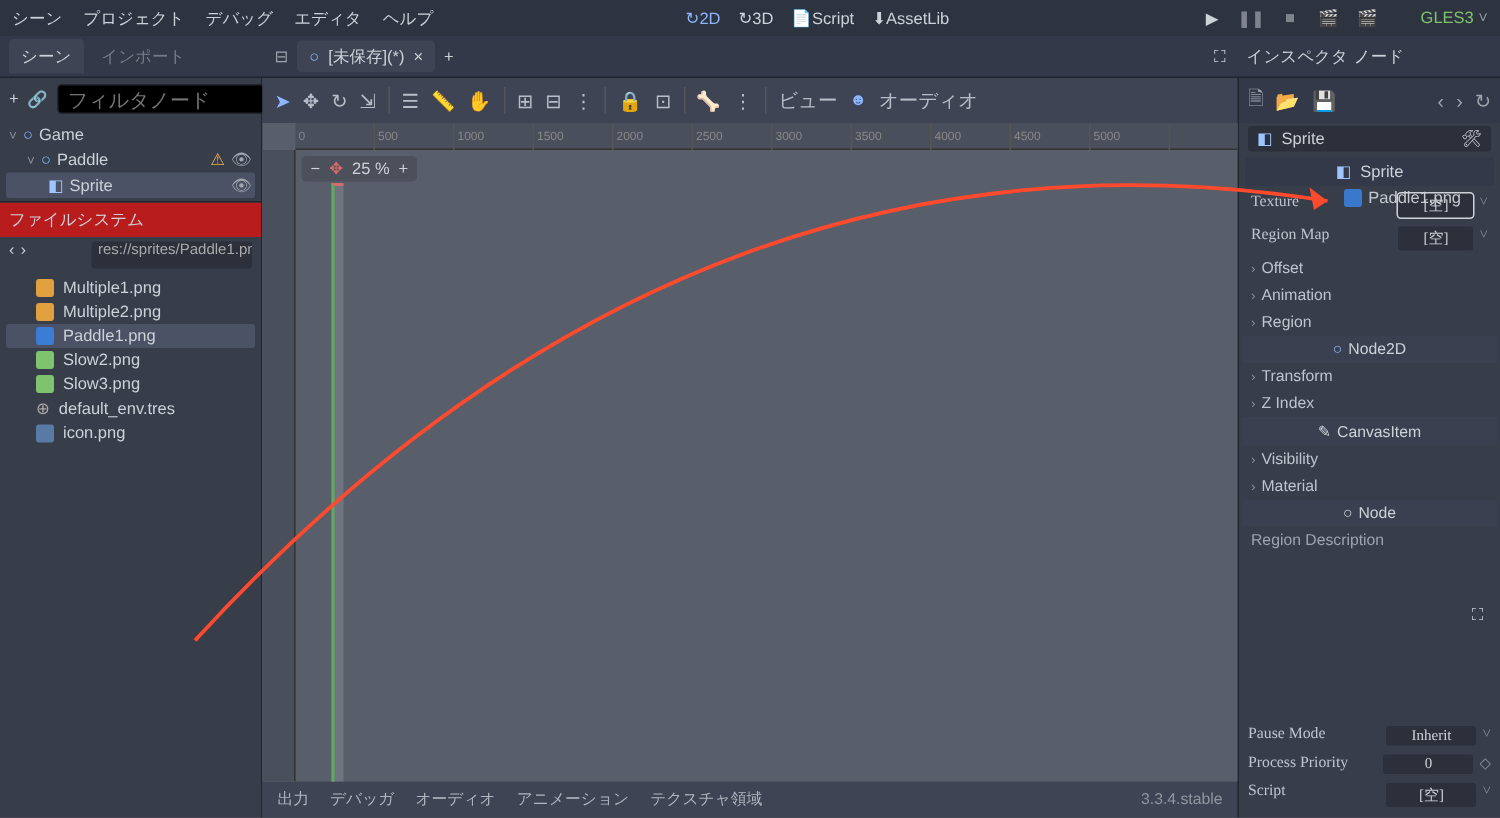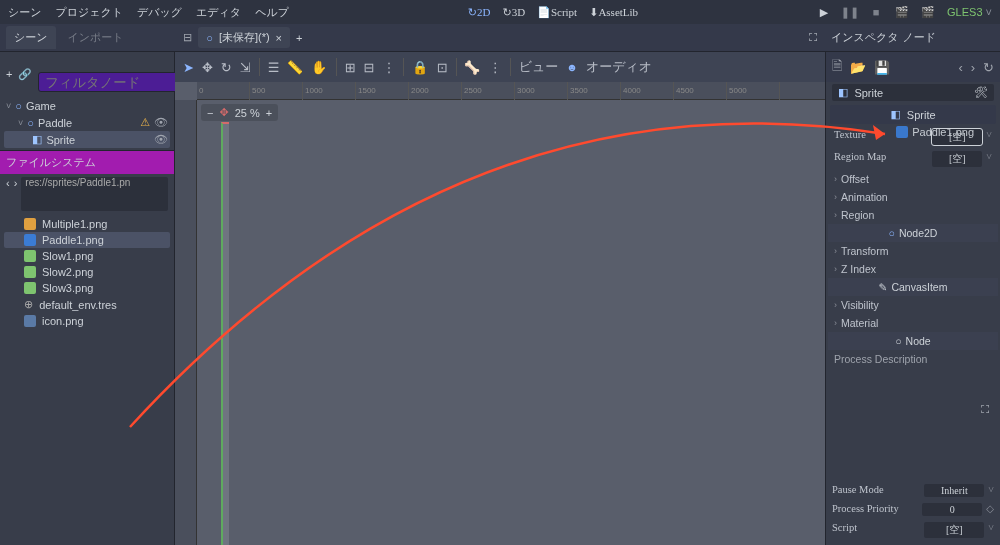--- a/index.html
+++ b/index.html
@@ -1,50 +1,50 @@
 <!DOCTYPE html>
 <html><head>
 <meta charset="utf-8">
 <style>
 * { box-sizing: border-box; margin: 0; padding: 0; }
 body { font-family: "Segoe UI", Arial, sans-serif; font-size: 11px; color: #cdd2d8; background: #383d4a; width: 1000px; height: 545px; overflow: hidden; position: relative; }
 .topbar { display: flex; align-items: center; height: 24px; background: #2e3340; padding: 0 8px; gap: 14px; }
 .topbar .menu-item { cursor: pointer; }
-.topbar .center { flex: 1; display: flex; justify-content: center; gap: 12px; font-family: Liberation Serif, serif; }
+.topbar .center { flex: 1; display: flex; justify-content: center; gap: 12px; }
 .topbar .right { display: flex; gap: 12px; align-items: center; }
 .icon-btn { width: 14px; height: 14px; display: inline-flex; align-items: center; justify-content: center; }
-.gles { color: #7ec46f; }
+.gles { color: #7ec46f; margin-left: 16px; }
 .gles::after { content: " ˅"; color: #8a8f99; }
 
 .subbar { display: flex; align-items: center; height: 28px; background: #34394a; border-bottom: 1px solid #22252e; }
 .subbar-left { width: 175px; display: flex; gap: 4px; padding: 0 6px; }
 .subbar-left .tab { padding: 4px 8px; background: #3e4454; border-radius: 3px 3px 0 0; }
 .subbar-left .tab.inactive { background: transparent; color: #777c87; }
 .subbar-tabs { flex: 1; display: flex; align-items: center; gap: 6px; padding-left: 8px; }
 .scene-tab { background: #3e4454; padding: 3px 8px; border-radius: 3px; display: flex; align-items: center; gap: 6px; }
 .fullscreen-r { margin-left: auto; padding-right: 8px; }
 .subbar-right { width: 175px; display: flex; gap: 4px; padding: 0 6px; }
 
 .main { display: flex; height: calc(100% - 52px); }
 .left { width: 175px; display: flex; flex-direction: column; background: #383d4a; border-right: 1px solid #22252e; }
 .panel-toolbar { display: flex; gap: 6px; padding: 4px 6px; align-items: center; }
-.search { flex: 1; background: #4c1d95; border: 1px solid #22252e; border-radius: 3px; height: 20px; color: #888; padding: 0 6px; margin-top: 16px; }
+.search { flex: 1; background: #000000; border: 1px solid #22252e; border-radius: 3px; height: 20px; color: #888; padding: 0 6px; }
 .tree { padding: 2px 4px; }
 .tree-row { display: flex; align-items: center; gap: 4px; padding: 2px 2px; border-radius: 2px; }
 .tree-row.selected { background: #4b5266; }
 .indent1 { padding-left: 14px; }
 .indent2 { padding-left: 28px; }
 .warn { color: #e7b04a; margin-left: auto; }
 .vis { color: #a0a5af; }
 .chev { color: #8a8f99; font-size: 9px; }
 
 .fs-panel { border-top: 1px solid #22252e; flex: 1; display: flex; flex-direction: column; overflow: hidden; }
-.fs-title { padding: 4px 6px; background: #a21caf; }
+.fs-title { padding: 4px 6px; background: #b91c1c; }
 .fs-path-row { display: flex; gap: 4px; padding: 3px 6px; }
-.fs-path { flex: 1; background: #2c303b; height: 34px; font-size: 10px; padding: 0 4px; border-radius: 2px; overflow: hidden; color: #aaa; }
+.fs-path { flex: 1; background: #2c303b; height: 18px; font-size: 10px; padding: 0 4px; border-radius: 2px; overflow: hidden; color: #aaa; margin-left: 40px; }
 .fs-search-row { display: flex; gap: 4px; padding: 3px 6px; }
 .fs-list { overflow-y: auto; flex: 1; padding: 2px 4px; }
 .fs-row { display: flex; align-items: center; gap: 6px; padding: 2px 6px 2px 20px; border-radius: 2px; }
 .fs-row.selected { background: #4b5266; }
 .swatch { width: 12px; height: 12px; border-radius: 2px; }
 
 .center-area { flex: 1; display: flex; flex-direction: column; background: #4a4f5c; }
 .canvas-toolbar { height: 30px; background: #3e4454; display: flex; align-items: center; gap: 8px; padding: 0 8px; }
 .tb-sep { width: 1px; height: 18px; background: #555; }
 .tb-icon { color: #b8bdc7; font-size: 13px; }
@@ -160,27 +160,27 @@
       <div class="fs-path-row">
         <span>‹</span>
         <span>›</span>
         <div class="fs-path">res://sprites/Paddle1.pn</div>
       </div>
       <div class="fs-list" id="fs-list">
           <div class="fs-row">
             <span class="swatch" style="background: rgb(224, 160, 64);"></span>
             <span>Multiple1.png</span>
           </div>
+          <div class="fs-row">
+            <span class="swatch" style="background: rgb(224, 160, 64);"></span>
+            <span>Multiple2.png</span>
+          </div>
           <div class="fs-row selected">
             <span class="swatch" style="background: rgb(59, 124, 212);"></span>
             <span>Paddle1.png</span>
-          </div>
-          <div class="fs-row">
-            <span class="swatch" style="background: rgb(126, 196, 111);"></span>
-            <span>Slow1.png</span>
           </div>
           <div class="fs-row">
             <span class="swatch" style="background: rgb(126, 196, 111);"></span>
             <span>Slow2.png</span>
           </div>
           <div class="fs-row">
             <span class="swatch" style="background: rgb(126, 196, 111);"></span>
             <span>Slow3.png</span>
           </div>
           <div class="fs-row">
@@ -238,20 +238,28 @@
       </div>
       <div class="ruler-v"></div>
       <div class="canvas-preview"></div>
       <div class="zoom-ctrl">
         <span>−</span>
         <span style="color:#d46a6a">✥</span>
         <span>25 %</span>
         <span>+</span>
       </div>
     </div>
+    <div class="bottom-tabs">
+      <span>出力</span>
+      <span>デバッガ</span>
+      <span>オーディオ</span>
+      <span>アニメーション</span>
+      <span>テクスチャ領域</span>
+      <span class="version">3.3.4.stable</span>
+    </div>
   </div>
 
   <div class="right-pane">
     <div class="insp-head">
       <span class="head-icon">🗎</span>
       <span class="head-icon">📂</span>
       <span class="head-icon">💾</span>
       <span style="flex:1"></span>
       <span class="head-icon">‹</span>
       <span class="head-icon">›</span>
@@ -311,21 +319,21 @@
         </div>
       <div class="section">
           <span class="chev">›</span>
           <span>Material</span>
         </div>
       <div class="group-head">
           <span>○</span>
           <span>Node</span>
         </div>
       <div class="section" style="color:#9ea3ac">
-          <span>Process Description</span>
+          <span>Region Description</span>
         </div>
       <div style="height:30px"></div>
       <div class="expand-btn" style="margin:4px 6px 4px auto">⛶</div>
     </div>
     <div class="insp-bottom">
       <div class="prop-row">
         <span class="prop-label">Pause Mode</span>
         <span class="prop-val" style="min-width:60px">Inherit</span>
         <span class="drop">˅</span>
       </div>

